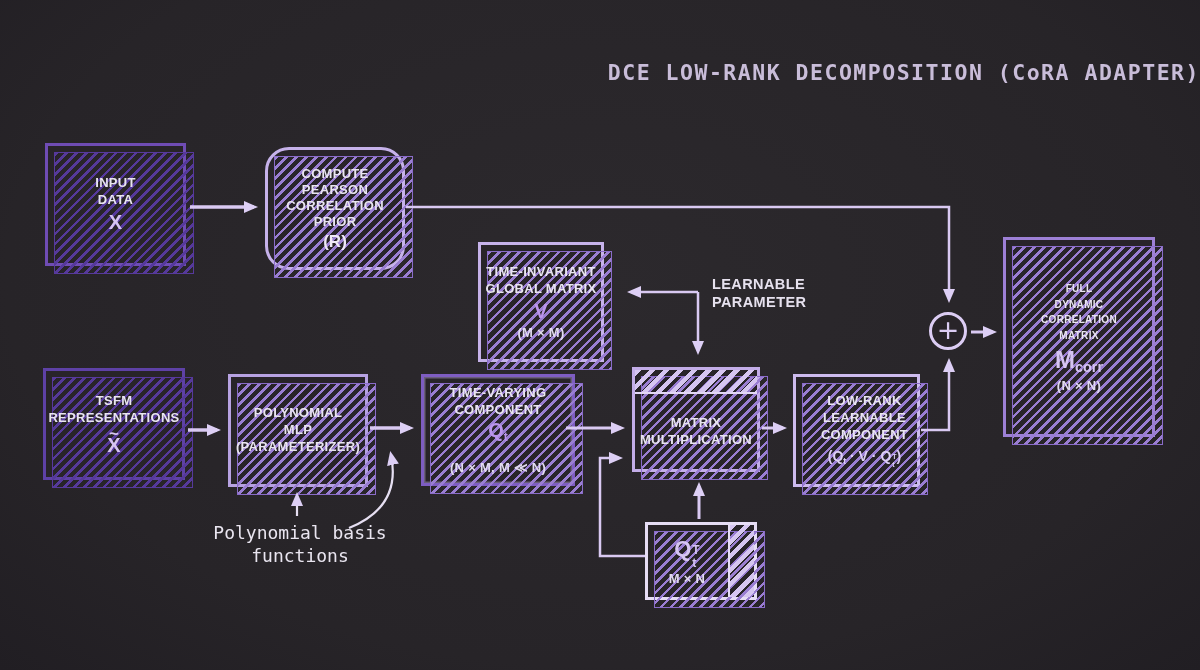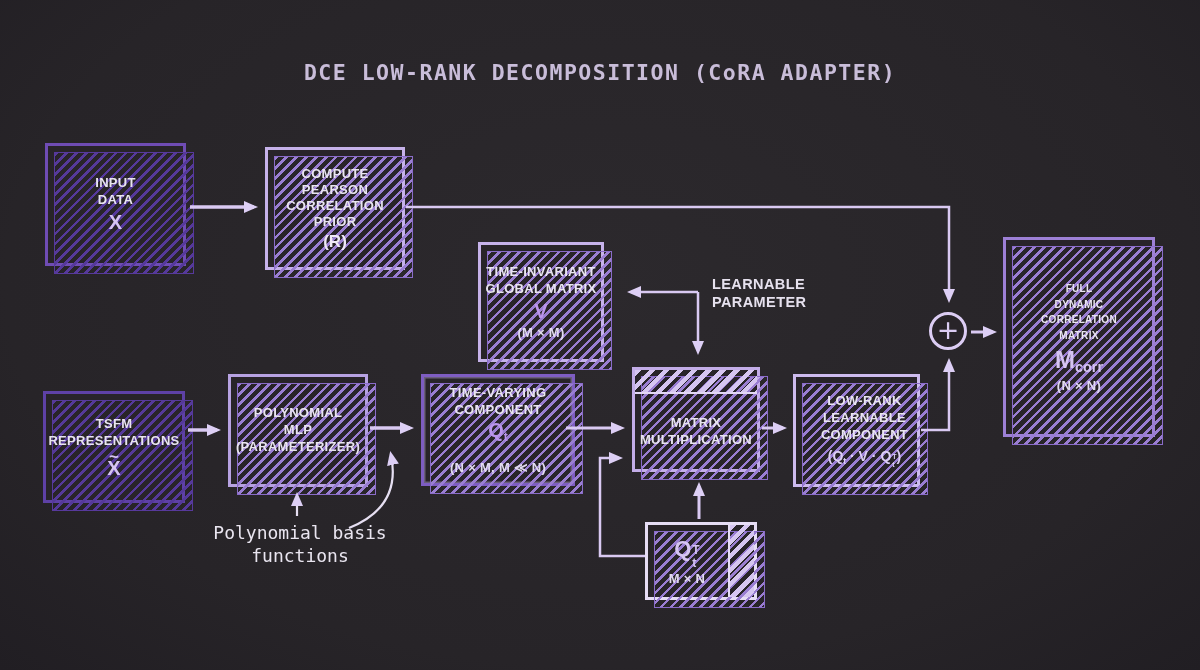--- a/index.html
+++ b/index.html
@@ -4,21 +4,21 @@
 <style>
   html,body{margin:0;padding:0;}
   body{
     width:1200px;height:670px;position:relative;overflow:hidden;
     background:radial-gradient(ellipse at 50% 42%, #2c292d 0%, #272428 70%, #211e23 100%);
     font-family:"Liberation Sans", sans-serif;
   }
   .stage{position:absolute;inset:0;width:1200px;height:670px;}
 
   .title{
-    position:absolute;top:60px;left:0;width:100%;text-align:center;
+    position:absolute;top:60px;left:0;width:100%;text-align:right;
     font-family:"DejaVu Sans Mono", monospace;
     font-size:21.5px;font-weight:700;letter-spacing:1.5px;color:#c9bdd9;
   }
 
   .box{
     position:absolute;box-sizing:border-box;border:3px solid #8d6bd0;
     background:#282429;z-index:2;
     display:flex;flex-direction:column;align-items:center;justify-content:center;
     text-align:center;
   }
@@ -28,23 +28,23 @@
     width:calc(100% + 3px);height:calc(100% + 3px);
     border:1px solid #8a6cc9;
     background:repeating-linear-gradient(135deg, #9a7ed2 0 2.5px, rgba(0,0,0,0) 2.5px 7px);
   }
   .box.sh-dark::after{
     border-color:#57399c;
     background:repeating-linear-gradient(135deg, #55399a 0 2.5px, rgba(0,0,0,0) 2.5px 7px);
   }
 
   #b-input  {left:45px; top:143px;width:141px;height:123px;border-color:#6f4cb4;}
-  #b-pearson{left:265px;top:147px;width:140px;height:123px;border-color:#c6b2ea;}
+  #b-pearson{left:265px;top:147px;width:140px;height:123px;border-color:#c6b2ea;border-radius:24px;}
   #b-v      {left:478px;top:242px;width:126px;height:120px;border-color:#c6b2ea;}
-  #b-tsfm   {left:43px; top:391px;width:142px;height:112px;border-color:#5e41a6;}
+  #b-tsfm   {left:43px; top:368px;width:142px;height:112px;border-color:#5e41a6;}
   #b-poly   {left:228px;top:374px;width:140px;height:113px;border-color:#b7a2e2;}
   #b-timevar{left:421px;top:374px;width:154px;height:112px;border-color:#7e5dc2;box-shadow:inset 0 0 0 1.5px rgba(205,185,245,.4);}
   #b-matmul {left:632px;top:367px;width:128px;height:105px;border-color:#c3ade8;padding-top:24px;}
   #b-lowrank{left:793px;top:374px;width:127px;height:113px;border-color:#cdbbee;padding-left:16px;}
   #b-fulldyn{left:1003px;top:237px;width:152px;height:200px;border-color:#9d80d6;}
   #b-qtt    {left:645px;top:522px;width:112px;height:78px;border-color:#e6ddf5;padding-right:28px;}
 
   .ln{font-size:13px;font-weight:700;line-height:1.3;color:#e9e5f0;letter-spacing:.3px;}
   #b-fulldyn .ln{font-size:10px;line-height:1.55;}
   #b-pearson .ln{line-height:1.25;}

